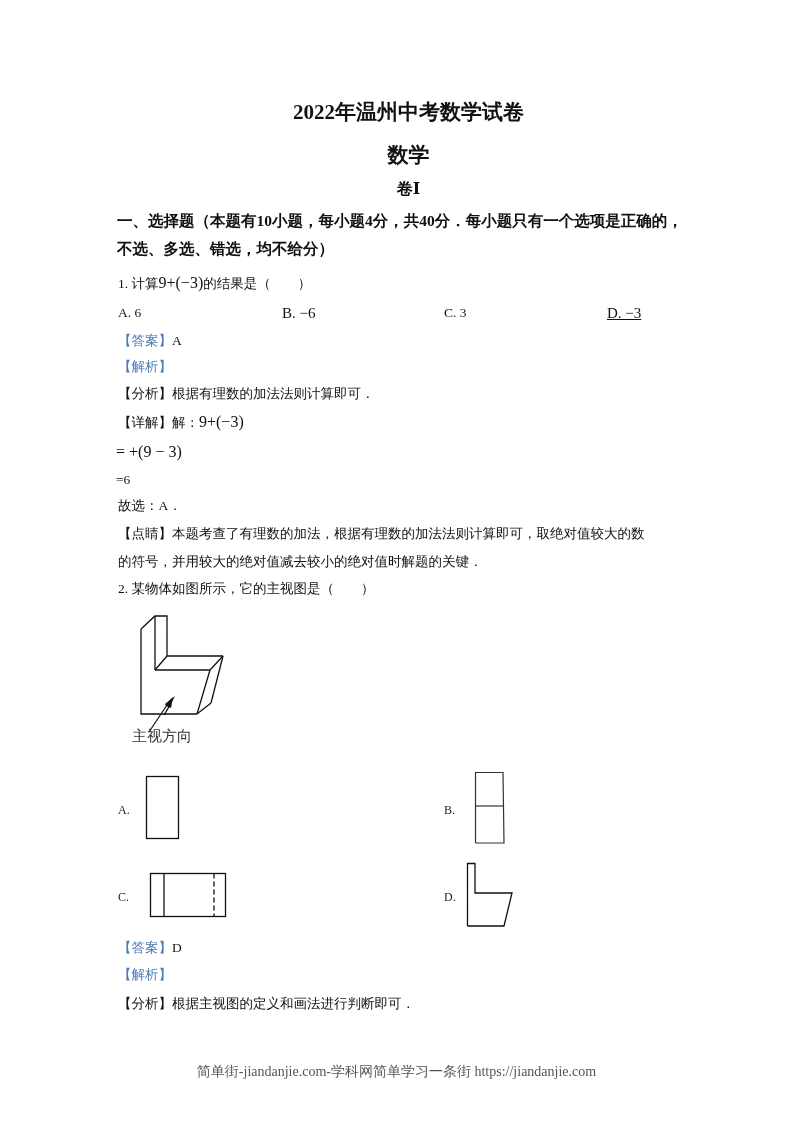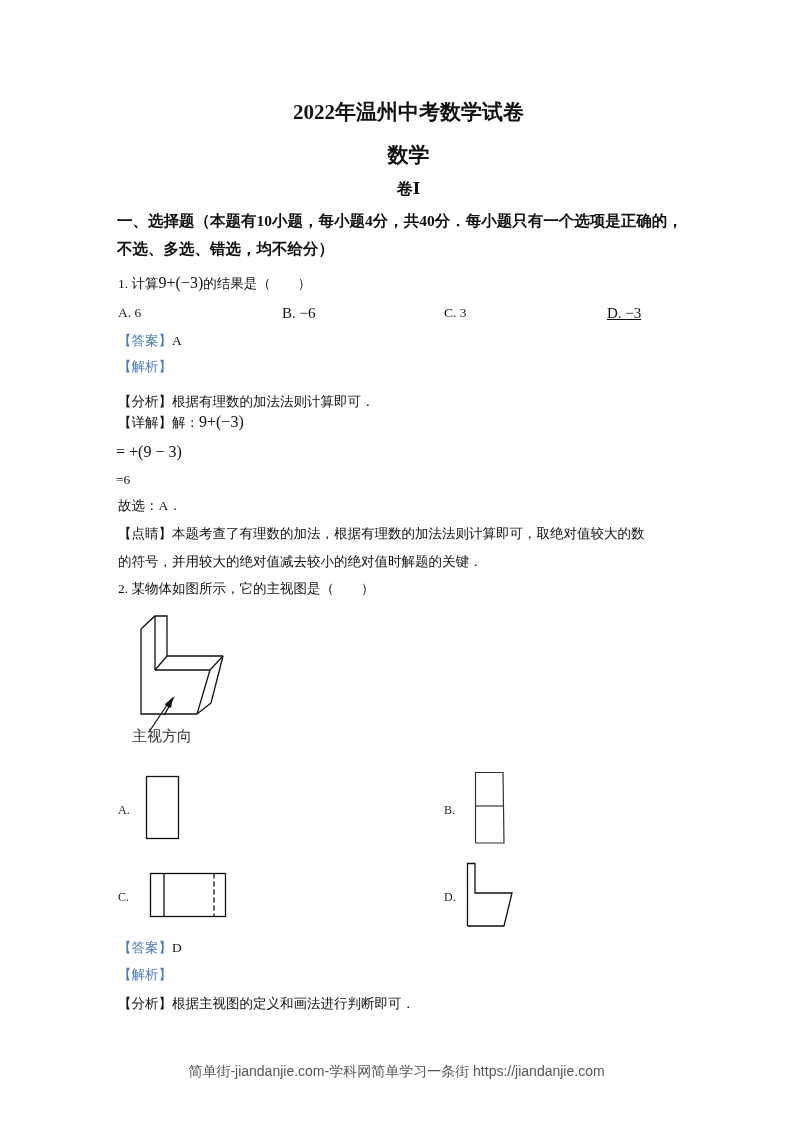--- a/index.html
+++ b/index.html
@@ -8,21 +8,21 @@
     .abs { position: absolute; }
     .title { left: 0; width: 793px; text-align: center; font-weight: bold; padding-left: 12px; }
     .t1 { top: 98px; font-size: 21px; }
     .t2 { top: 141px; font-size: 21px; }
     .t3 { top: 179px; font-size: 16px; }
     .section { left: 117px; width: 570px; font-size: 15.5px; font-weight: bold; line-height: 28px; }
     .line { left: 118px; font-size: 13.5px; white-space: nowrap; }
     .math { font-size: 16px; }
     .lbl { color: #4a7ab5; }
     .opt { font-size: 13.5px; }
-    .foot { left: 0; width: 793px; text-align: center; top: 1063px; font-family: Liberation Sans, sans-serif; font-size: 14px; color: #555; }
+    .foot { left: 0; width: 793px; text-align: center; top: 1063px; font-family: Liberation Serif, serif; font-size: 14px; color: #555; }
     svg { position: absolute; }
     .flabel { font-family: "Liberation Serif", serif; font-size: 12px; color: #222; }
   </style>
 </head>
 <body>
 
 <div class="abs title t1">2022年温州中考数学试卷</div>
 <div class="abs title t2">数学</div>
 <div class="abs title t3">卷Ⅰ</div>
 
@@ -33,21 +33,21 @@
 </div>
 <div class="abs line opt" style="top:305px; left:118px;">A. 6</div>
 <div class="abs line opt" style="top:305px; left:282px; font-size:15px;">B.  −6</div>
 <div class="abs line opt" style="top:305px; left:444px;">C. 3</div>
 <div class="abs line opt" style="top:305px; left:607px; font-size:15px;text-decoration:underline;">D.  −3</div>
 
 <div class="abs line" style="top:332px;">
   <span class="lbl">【答案】</span><span>A</span>
 </div>
 <div class="abs line lbl" style="top:358px;">【解析】</div>
-<div class="abs line" style="top:385px;margin-top:8px;">【分析】根据有理数的加法法则计算即可．</div>
+<div class="abs line" style="top:385px;">【分析】根据有理数的加法法则计算即可．</div>
 <div class="abs line" style="top:413px;">
   <span>【详解】解：</span><span class="math">9+(−3)</span>
 </div>
 <div class="abs line math" style="top:443px; left:116px;">= +(9 − 3)</div>
 <div class="abs line" style="top:472px; left:116px;">=6</div>
 <div class="abs line" style="top:497px;">故选：A．</div>
 <div class="abs line" style="top:525px;">【点睛】本题考查了有理数的加法，根据有理数的加法法则计算即可，取绝对值较大的数</div>
 <div class="abs line" style="top:553px;">的符号，并用较大的绝对值减去较小的绝对值时解题的关键．</div>
 
 <div class="abs line" style="top:580px;">2. 某物体如图所示，它的主视图是（　　）</div>

